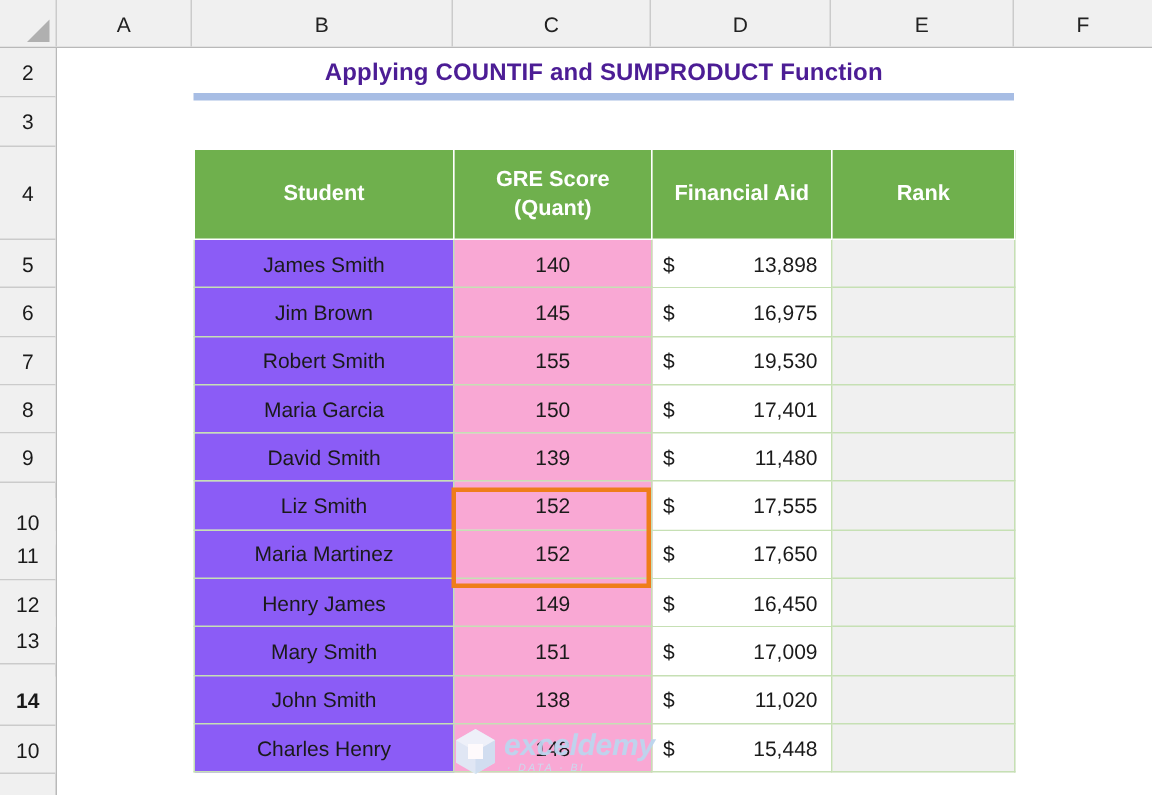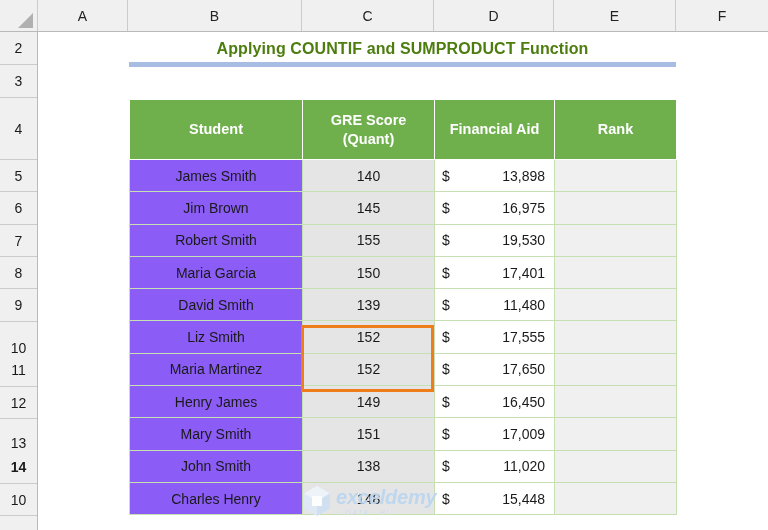--- a/index.html
+++ b/index.html
@@ -65,21 +65,21 @@
     font-size: 14px; color: #1a1a1a;
   }
 
   
   .title-text {
     position: absolute;
     left: 129px; top: 36px;
     width: 547px; height: 26px;
     display: flex; align-items: center; justify-content: center;
     font-size: 16px; font-weight: bold;
-    color: #4d7c0f;
+    color: #4c1d95;
     letter-spacing: 0.1px;
     white-space: nowrap;
   }
   .title-rule {
     position: absolute;
     left: 129px; top: 62px;
     width: 547px; height: 5px;
     background: #a7bde4;
   }
 
@@ -108,21 +108,21 @@
     line-height: 1.3;
     vertical-align: middle;
   }
   .table tbody tr { height: 32.3px; }
   .cell-student {
     text-align: center;
     background: #8b5cf6;
   }
   .cell-score {
     text-align: center;
-    background: #e5e5e5;
+    background: #f9a8d4;
   }
   .cell-aid {
     background: #ffffff;
     position: relative;
   }
   .aid-inner {
     display: flex;
     align-items: center;
     justify-content: space-between;
     padding: 0 9px 0 7px;
@@ -202,21 +202,21 @@
     <div class="row-head" style="top:33px;height:33px;">3</div>
     <div class="row-head" style="top:66px;height:62px;">4</div>
     <div class="row-head" style="top:128px;height:32px;">5</div>
     <div class="row-head" style="top:160px;height:33px;">6</div>
     <div class="row-head" style="top:193px;height:32px;">7</div>
     <div class="row-head" style="top:225px;height:32px;">8</div>
     <div class="row-head" style="top:257px;height:33px;">9</div>
     <div class="row-head" style="top:300px;height:32px;">10</div>
     <div class="row-head" style="top:322px;height:33px;">11</div>
     <div class="row-head" style="top:355px;height:32px;">12</div>
-    <div class="row-head" style="top:395px;height:32px;">13</div>
+    <div class="row-head" style="top:379px;height:32px;">13</div>
     <div class="row-head" style="top:419px;height:33px;font-weight:bold;">14</div>
     <div class="row-head" style="top:452px;height:32px;">10</div>
   </div>
 
   <div class="title-text">Applying COUNTIF and SUMPRODUCT Function</div>
   <div class="title-rule"></div>
 
   <table class="table">
     <colgroup>
       <col class="col-b">

